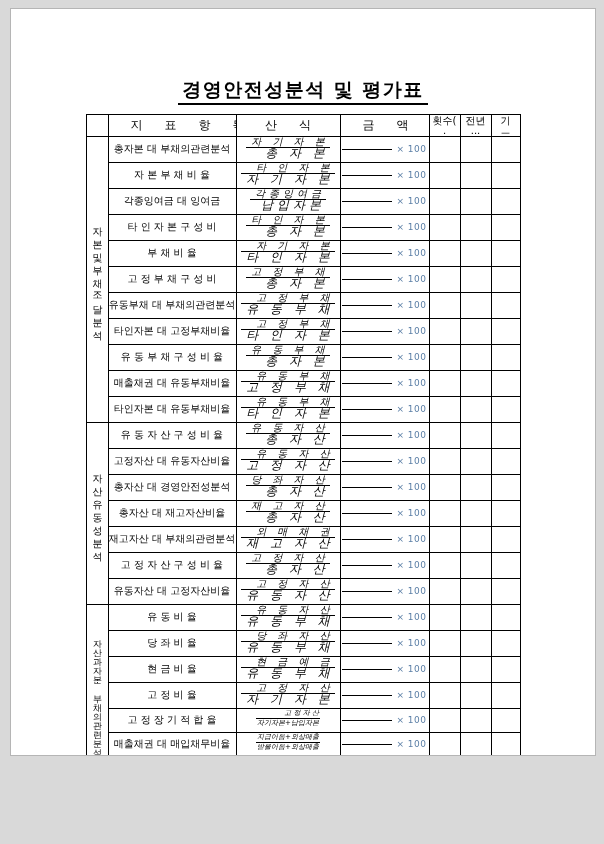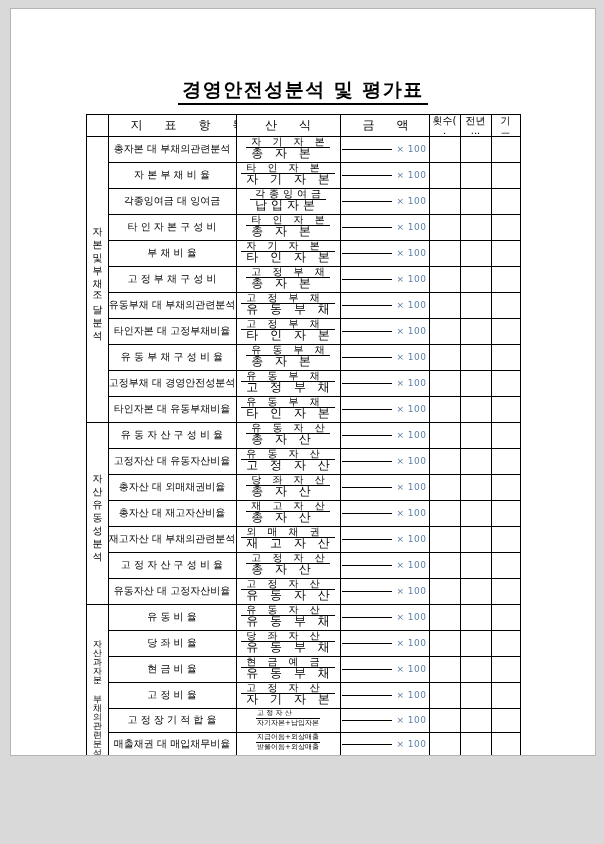--- a/index.html
+++ b/index.html
@@ -125,23 +125,24 @@
   }
 
   
   td.formula {
     height: 23px;
     text-align: center;
   }
   .frac {
     display: inline-block;
     line-height: 1;
-    text-align: left;
+    text-align: right;
     position: relative;
     top: -1px;
+    font-style: italic;
   }
   .frac .num {
     display: block;
     font-size: 10px;
     letter-spacing: 4px;
     text-indent: 4px;
     border-bottom: 1px solid #000;
     padding: 0 1px 0 1px;
     line-height: 11px;
   }
@@ -341,21 +342,21 @@
             <span class="amt-inner">
               <span class="amt-rule"></span>
               <span class="amt-x">× 100</span>
             </span>
           </td>
           <td class="blank"></td>
           <td class="blank"></td>
           <td class="blank"></td>
         </tr>
         <tr>
-          <td class="item"><span>고정부채 대 경영안전성분석</span></td>
+          <td class="item"><span>매출채권 대 유동부채비율</span></td>
           <td class="formula"><span class="frac"><span class="num">유 동 부 채</span><span class="den">고 정 부 채</span></span></td>
           <td class="amount">
             <span class="amt-inner">
               <span class="amt-rule"></span>
               <span class="amt-x">× 100</span>
             </span>
           </td>
           <td class="blank"></td>
           <td class="blank"></td>
           <td class="blank"></td>
@@ -394,21 +395,21 @@
             <span class="amt-inner">
               <span class="amt-rule"></span>
               <span class="amt-x">× 100</span>
             </span>
           </td>
           <td class="blank"></td>
           <td class="blank"></td>
           <td class="blank"></td>
         </tr>
         <tr>
-          <td class="item"><span>총자산 대 외매채권비율</span></td>
+          <td class="item"><span>총자산 대 경영안전성분석</span></td>
           <td class="formula"><span class="frac"><span class="num">당 좌 자 산</span><span class="den">총 자 산</span></span></td>
           <td class="amount">
             <span class="amt-inner">
               <span class="amt-rule"></span>
               <span class="amt-x">× 100</span>
             </span>
           </td>
           <td class="blank"></td>
           <td class="blank"></td>
           <td class="blank"></td>

